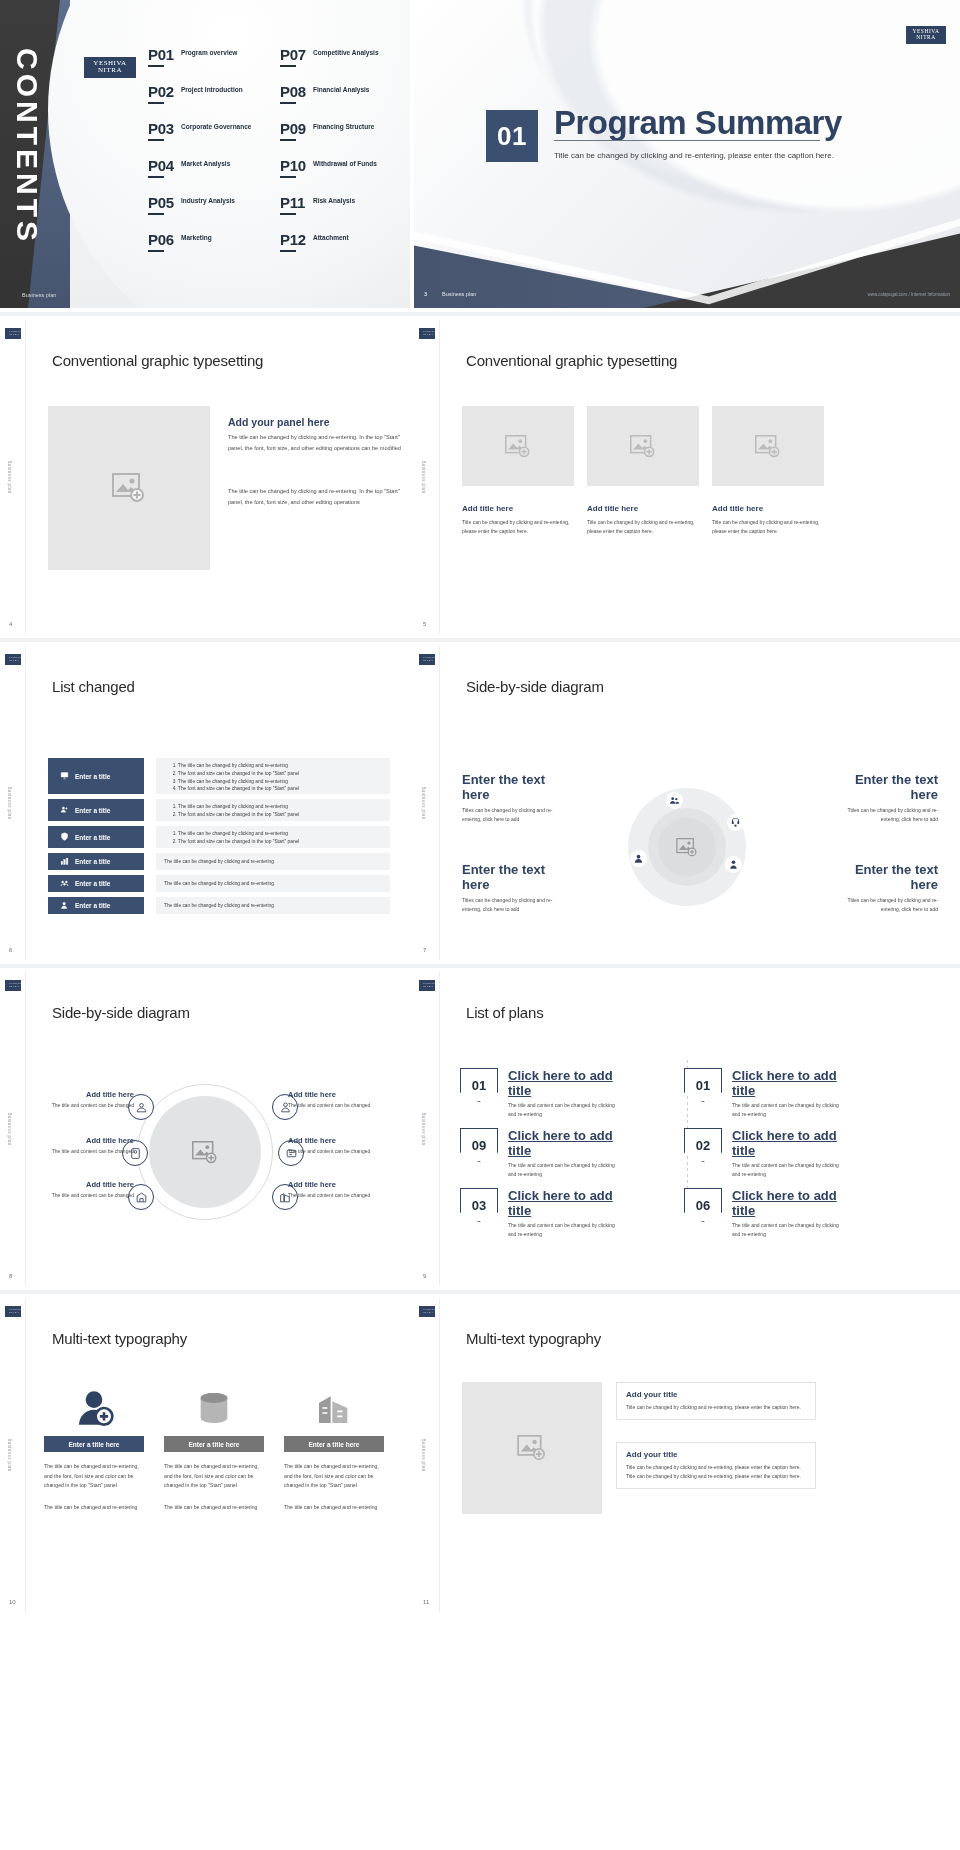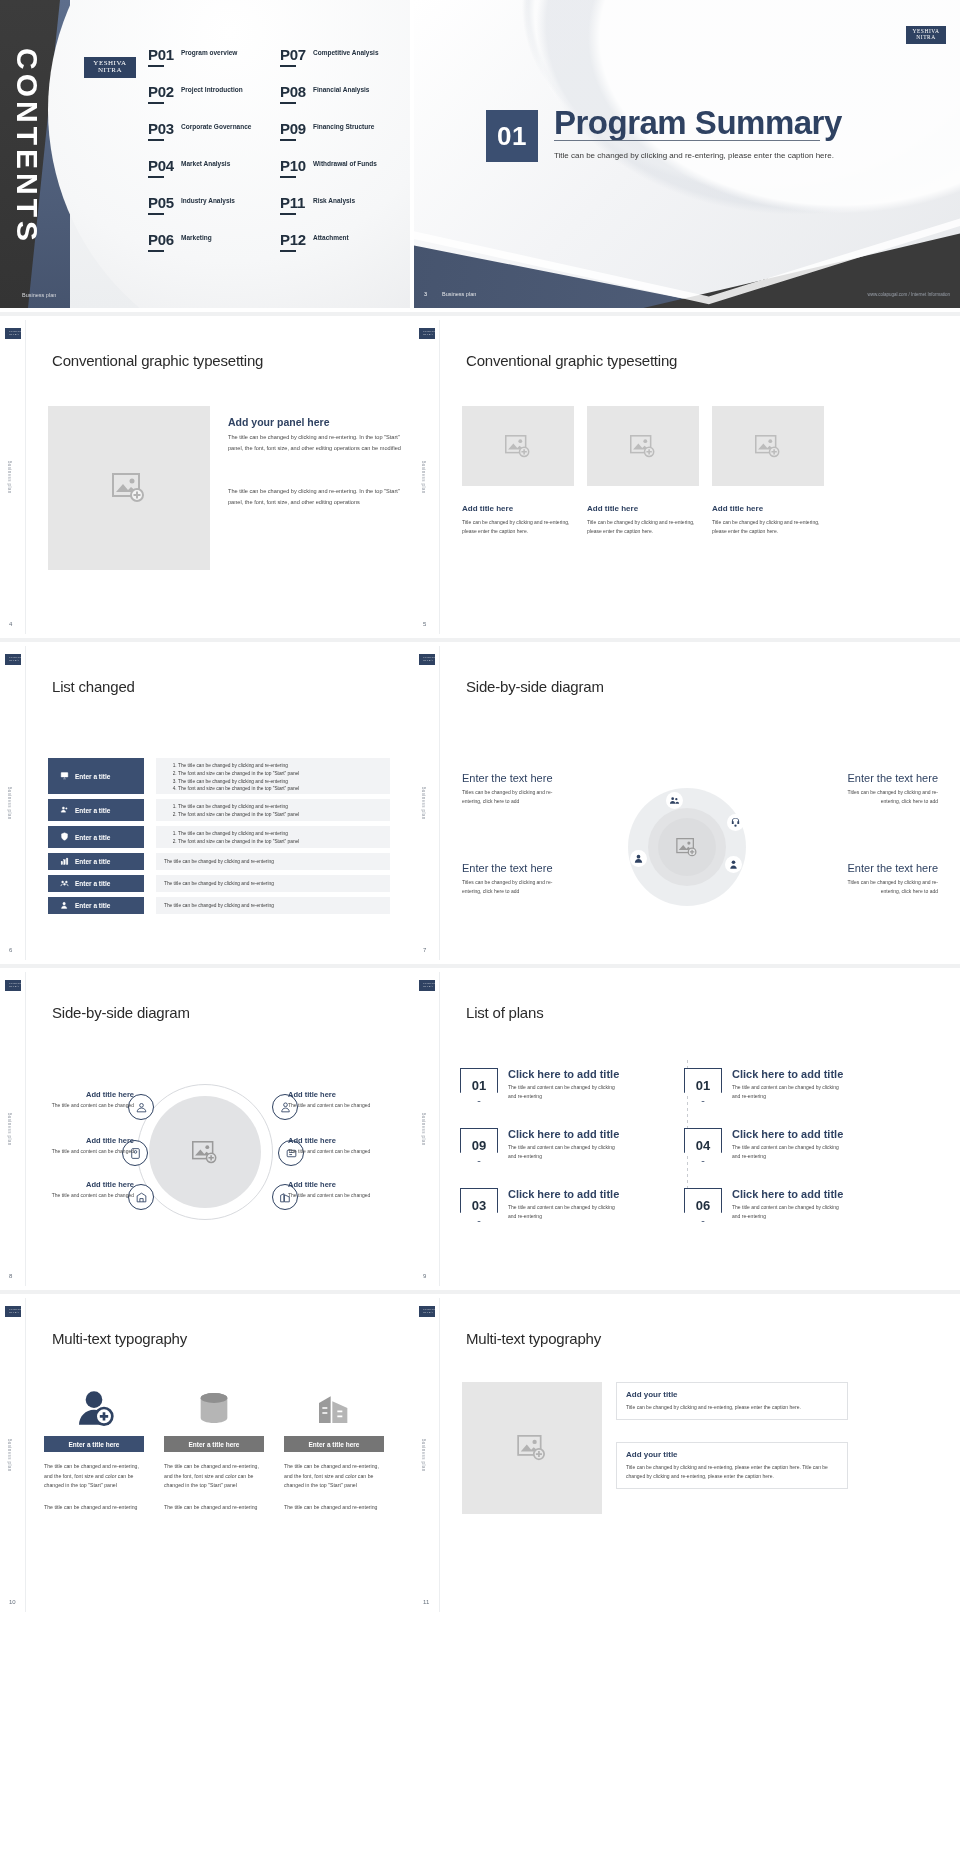--- a/index.html
+++ b/index.html
@@ -132,55 +132,55 @@
   .s6 ol { margin-left:14px; }
   .s6 li { font-size:4.8px; line-height:1.62; color:#3c3c3c; }
   .s6 .one { font-size:4.8px; line-height:1.62; color:#3c3c3c; display:flex; align-items:center; height:100%; }
 
   
   .s7 .donut-wrap { position:absolute; left:50%; top:142px; transform:translateX(-50%); width:118px; height:118px; }
   .s7 .donut { width:118px; height:118px; border-radius:50%; background:conic-gradient(#eceef0 0 360deg); position:relative; }
   .s7 .donut::after { content:""; position:absolute; inset:20px; border-radius:50%; background:#e2e3e5; }
   .s7 .center-ph { position:absolute; left:50%; top:50%; transform:translate(-50%,-50%); width:58px; height:58px; border-radius:50%; background:#dcdddf; display:flex; align-items:center; justify-content:center; }
   .s7 .blk { position:absolute; width:108px; }
-  .s7 .blk .h { font-size:11px; font-weight:400; color:#2f4262; margin-bottom:4px; }
+  .s7 .blk .h { font-size:13px; font-weight:700; color:#2f4262; margin-bottom:4px; }
   .s7 .blk .b { font-size:5px; line-height:1.8; color:#4a4a4a; }
   .s7 .tl { left:48px; top:126px; } .s7 .tr { right:22px; top:126px; text-align:right; }
   .s7 .bl { left:48px; top:216px; } .s7 .br { right:22px; top:216px; text-align:right; }
   .s7 .ic { position:absolute; width:17px; height:17px; border-radius:50%; background:#fff; display:flex; align-items:center; justify-content:center; }
 
   
   .s8 .bigcircle { position:absolute; left:50%; top:124px; transform:translateX(-50%); width:112px; height:112px; border-radius:50%; background:#e2e3e5; display:flex; align-items:center; justify-content:center; }
   .s8 .ring { position:absolute; left:50%; top:112px; transform:translateX(-50%); width:136px; height:136px; border-radius:50%; border:1px solid #d8dade; }
   .s8 .node { position:absolute; width:26px; height:26px; border-radius:50%; border:1.2px solid #2f4262; background:#fff; display:flex; align-items:center; justify-content:center; }
   .s8 .lbl { position:absolute; width:92px; }
   .s8 .lbl .h { font-size:7.5px; font-weight:700; color:#2f4262; }
   .s8 .lbl .b { font-size:5px; line-height:1.75; color:#4a4a4a; margin-top:2px; }
   .s8 .L { text-align:right; left:42px; } .s8 .R { text-align:left; right:30px; }
 
   
   .s9 .pitem { position:absolute; width:160px; }
   .s9 .badge { width:38px; height:34px; border:1.4px solid #2f4262; background:#fff; display:flex; align-items:center; justify-content:center; font-size:13px; font-weight:700; color:#22303f; clip-path:polygon(0 0,100% 0,100% 72%,50% 100%,0 72%); }
   .s9 .pbody { margin-left:48px; margin-top:-34px; }
-  .s9 .ph9 { font-size:11px; font-weight:700; color:#2f4262; }
+  .s9 .ph9 { font-size:13px; font-weight:700; color:#2f4262;text-decoration:underline; }
   .s9 .pb9 { font-size:5px; line-height:1.75; color:#4a4a4a; margin-top:3px; }
   .s9 .vdiv { position:absolute; left:50%; top:88px; width:1px; height:150px; background:repeating-linear-gradient(#c9ccd1 0 3px, transparent 3px 6px); }
 
   
   .s10 .c { position:absolute; top:78px; width:100px; }
   .s10 .icowrap { height:52px; display:flex; align-items:flex-end; justify-content:center; }
   .s10 .bar { margin-top:8px; height:16px; background:#3b4f71; color:#fff; display:flex; align-items:center; justify-content:center; font-size:6.5px; font-weight:700; }
   .s10 .bar.gray { background:#757575; }
   .s10 .tx { margin-top:10px; font-size:5.2px; line-height:1.85; color:#4a4a4a; }
   .s10 .tx2 { margin-top:12px; font-size:5.2px; line-height:1.85; color:#4a4a4a; }
   .s10 .k1 { left:44px; } .s10 .k2 { left:164px; } .s10 .k3 { left:284px; }
 
   
   .s11 .ph11 { position:absolute; left:48px; top:84px; width:140px; height:132px; }
-  .s11 .card { position:absolute; left:202px; width:232px; border:1px solid #dfe1e4; padding:7px 9px; }
+  .s11 .card { position:absolute; left:202px; width:200px; border:1px solid #dfe1e4; padding:7px 9px; }
   .s11 .card .h { font-size:8px; font-weight:700; color:#2f4262; }
   .s11 .card .b { font-size:5px; line-height:1.8; color:#4a4a4a; margin-top:4px; }
 
   .gap { height:4px; background:#f0f1f2; grid-column:1 / -1; }
 </style>
 </head>
 <body>
 
 <div class="grid">
 
@@ -593,21 +593,21 @@
           </div>
         </div>
         <div class="pitem" style="left: 270px; top: 96px;">
           <div class="badge">01</div>
           <div class="pbody">
             <div class="ph9">Click here to add title</div>
             <div class="pb9">The title and content can be changed by clicking and re-entering</div>
           </div>
         </div>
         <div class="pitem" style="left: 270px; top: 156px;">
-          <div class="badge">04</div>
+          <div class="badge">02</div>
           <div class="pbody">
             <div class="ph9">Click here to add title</div>
             <div class="pb9">The title and content can be changed by clicking and re-entering</div>
           </div>
         </div>
         <div class="pitem" style="left: 270px; top: 216px;">
           <div class="badge">06</div>
           <div class="pbody">
             <div class="ph9">Click here to add title</div>
             <div class="pb9">The title and content can be changed by clicking and re-entering</div>

